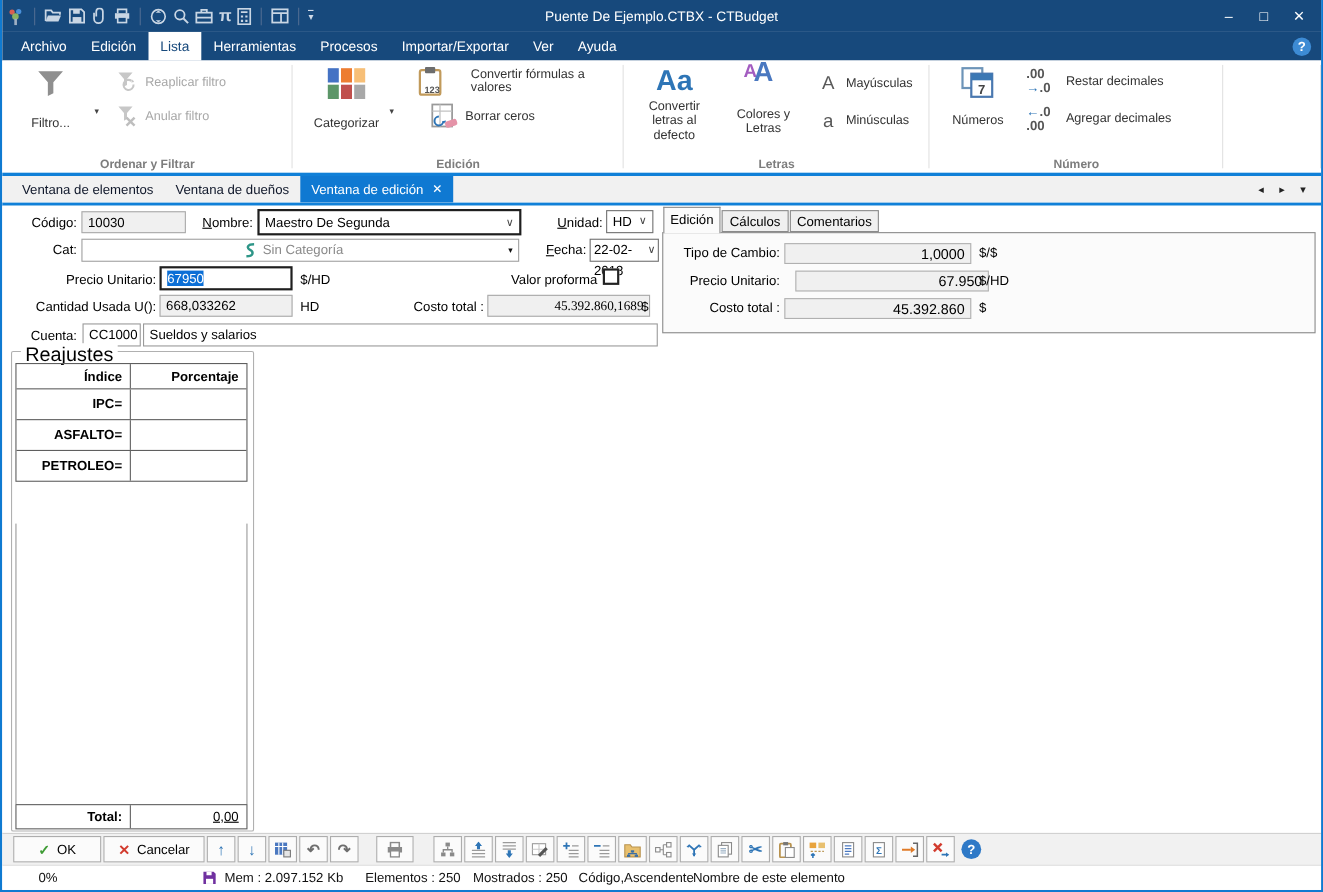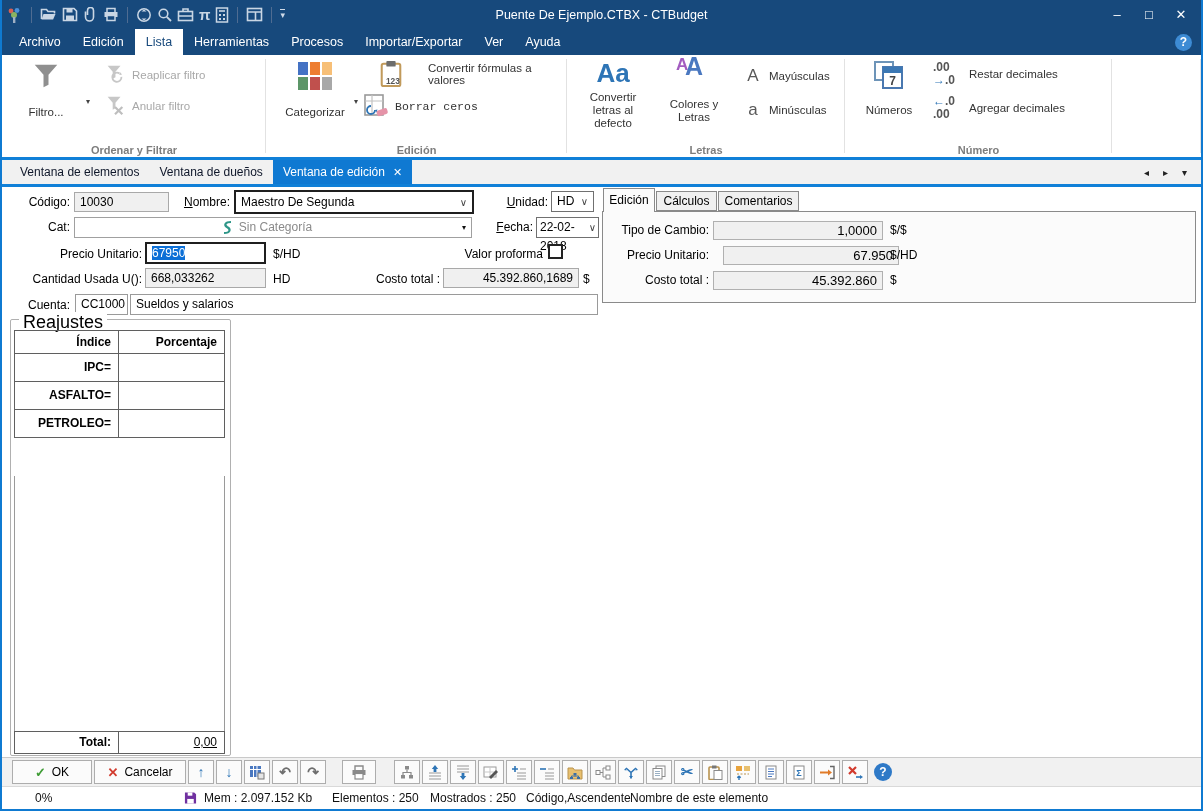--- a/index.html
+++ b/index.html
@@ -256,21 +256,21 @@
       <div class="rsmall" style="left:112px;top:6px;gap:24px;">
         <span>
             <svg width="26" height="28" viewBox="0 0 28 30">
               <rect x="4" y="4" width="20" height="24" rx="2" fill="none" stroke="#c19a5b" stroke-width="2.2"></rect>
               <rect x="9" y="1" width="10" height="6" rx="1" fill="#6d6d6d"></rect>
               <text x="16" y="26" font-size="9" font-weight="bold" fill="#555" text-anchor="middle">123</text>
             </svg>
           </span>
         <span>Convertir fórmulas a valores</span>
       </div>
-      <div class="rsmall" style="left:97px;top:38px;font-family:Liberation Mono, monospace;">
+      <div class="rsmall" style="left:125px;top:38px;">
         <span>
             <svg width="26" height="26" viewBox="0 0 26 26">
               <rect x="2" y="2" width="18" height="20" fill="#fff" stroke="#9a9a9a" stroke-width="1.6"></rect>
               <path d="M2 8h18M9 2v20" stroke="#c2c2c2" stroke-width="1.2"></path>
               <path d="M8 13a4 4 0 104 4" fill="none" stroke="#2e75b6" stroke-width="1.8"></path>
               <path d="M12 17l1.5 2.6 1-3z" fill="#2e75b6"></path>
               <rect x="13" y="18" width="11" height="6" rx="2" transform="rotate(-18 13 18)" fill="#e593a8"></rect>
             </svg>
           </span>
         <span>Borrar ceros</span>
@@ -385,21 +385,21 @@
       <span class="sel">67950</span>
     </div>
     <div class="unit" style="left:271px;top:57px;">$/HD</div>
     <div class="lbl" style="left:446px;width:95px;top:57px;">Valor proforma</div>
     <div class="checkbox" style="left:546px;top:57px;"></div>
 
     <div class="lbl" style="left:8px;width:132px;top:82px;">Cantidad Usada U():</div>
     <div class="fld" style="left:143px;width:121px;top:81px;">668,033262</div>
     <div class="unit" style="left:271px;top:82px;">HD</div>
     <div class="lbl" style="left:340px;width:98px;top:82px;">Costo total :</div>
-    <div class="fld right" style="left:441px;width:136px;top:81px;">45.392.860,1689</div>
+    <div class="fld right" style="left:441px;width:148px;top:81px;font-family:Liberation Serif, serif;">45.392.860,1689</div>
     <div class="unit" style="left:581px;top:82px;">$</div>
 
     <div class="lbl" style="left:10px;width:58px;top:108px;">Cuenta:</div>
     <div class="fld white" style="left:73px;width:53px;top:107px;height:21px;line-height:19px;text-align:center;border-color:#9a9a9a;">CC1000</div>
     <div class="fld white" style="left:128px;width:468px;top:107px;height:21px;line-height:19px;border-color:#9a9a9a;">Sueldos y salarios</div>
 
     <div class="ctab active" style="left:601px;top:1px;width:52px;height:24px;line-height:23px;">Edición</div>
     <div class="ctab" style="left:654px;top:4px;width:61px;height:20px;line-height:19px;">Cálculos</div>
     <div class="ctab" style="left:716px;top:4px;width:81px;height:20px;line-height:19px;">Comentarios</div>
     <div class="cpanel">

